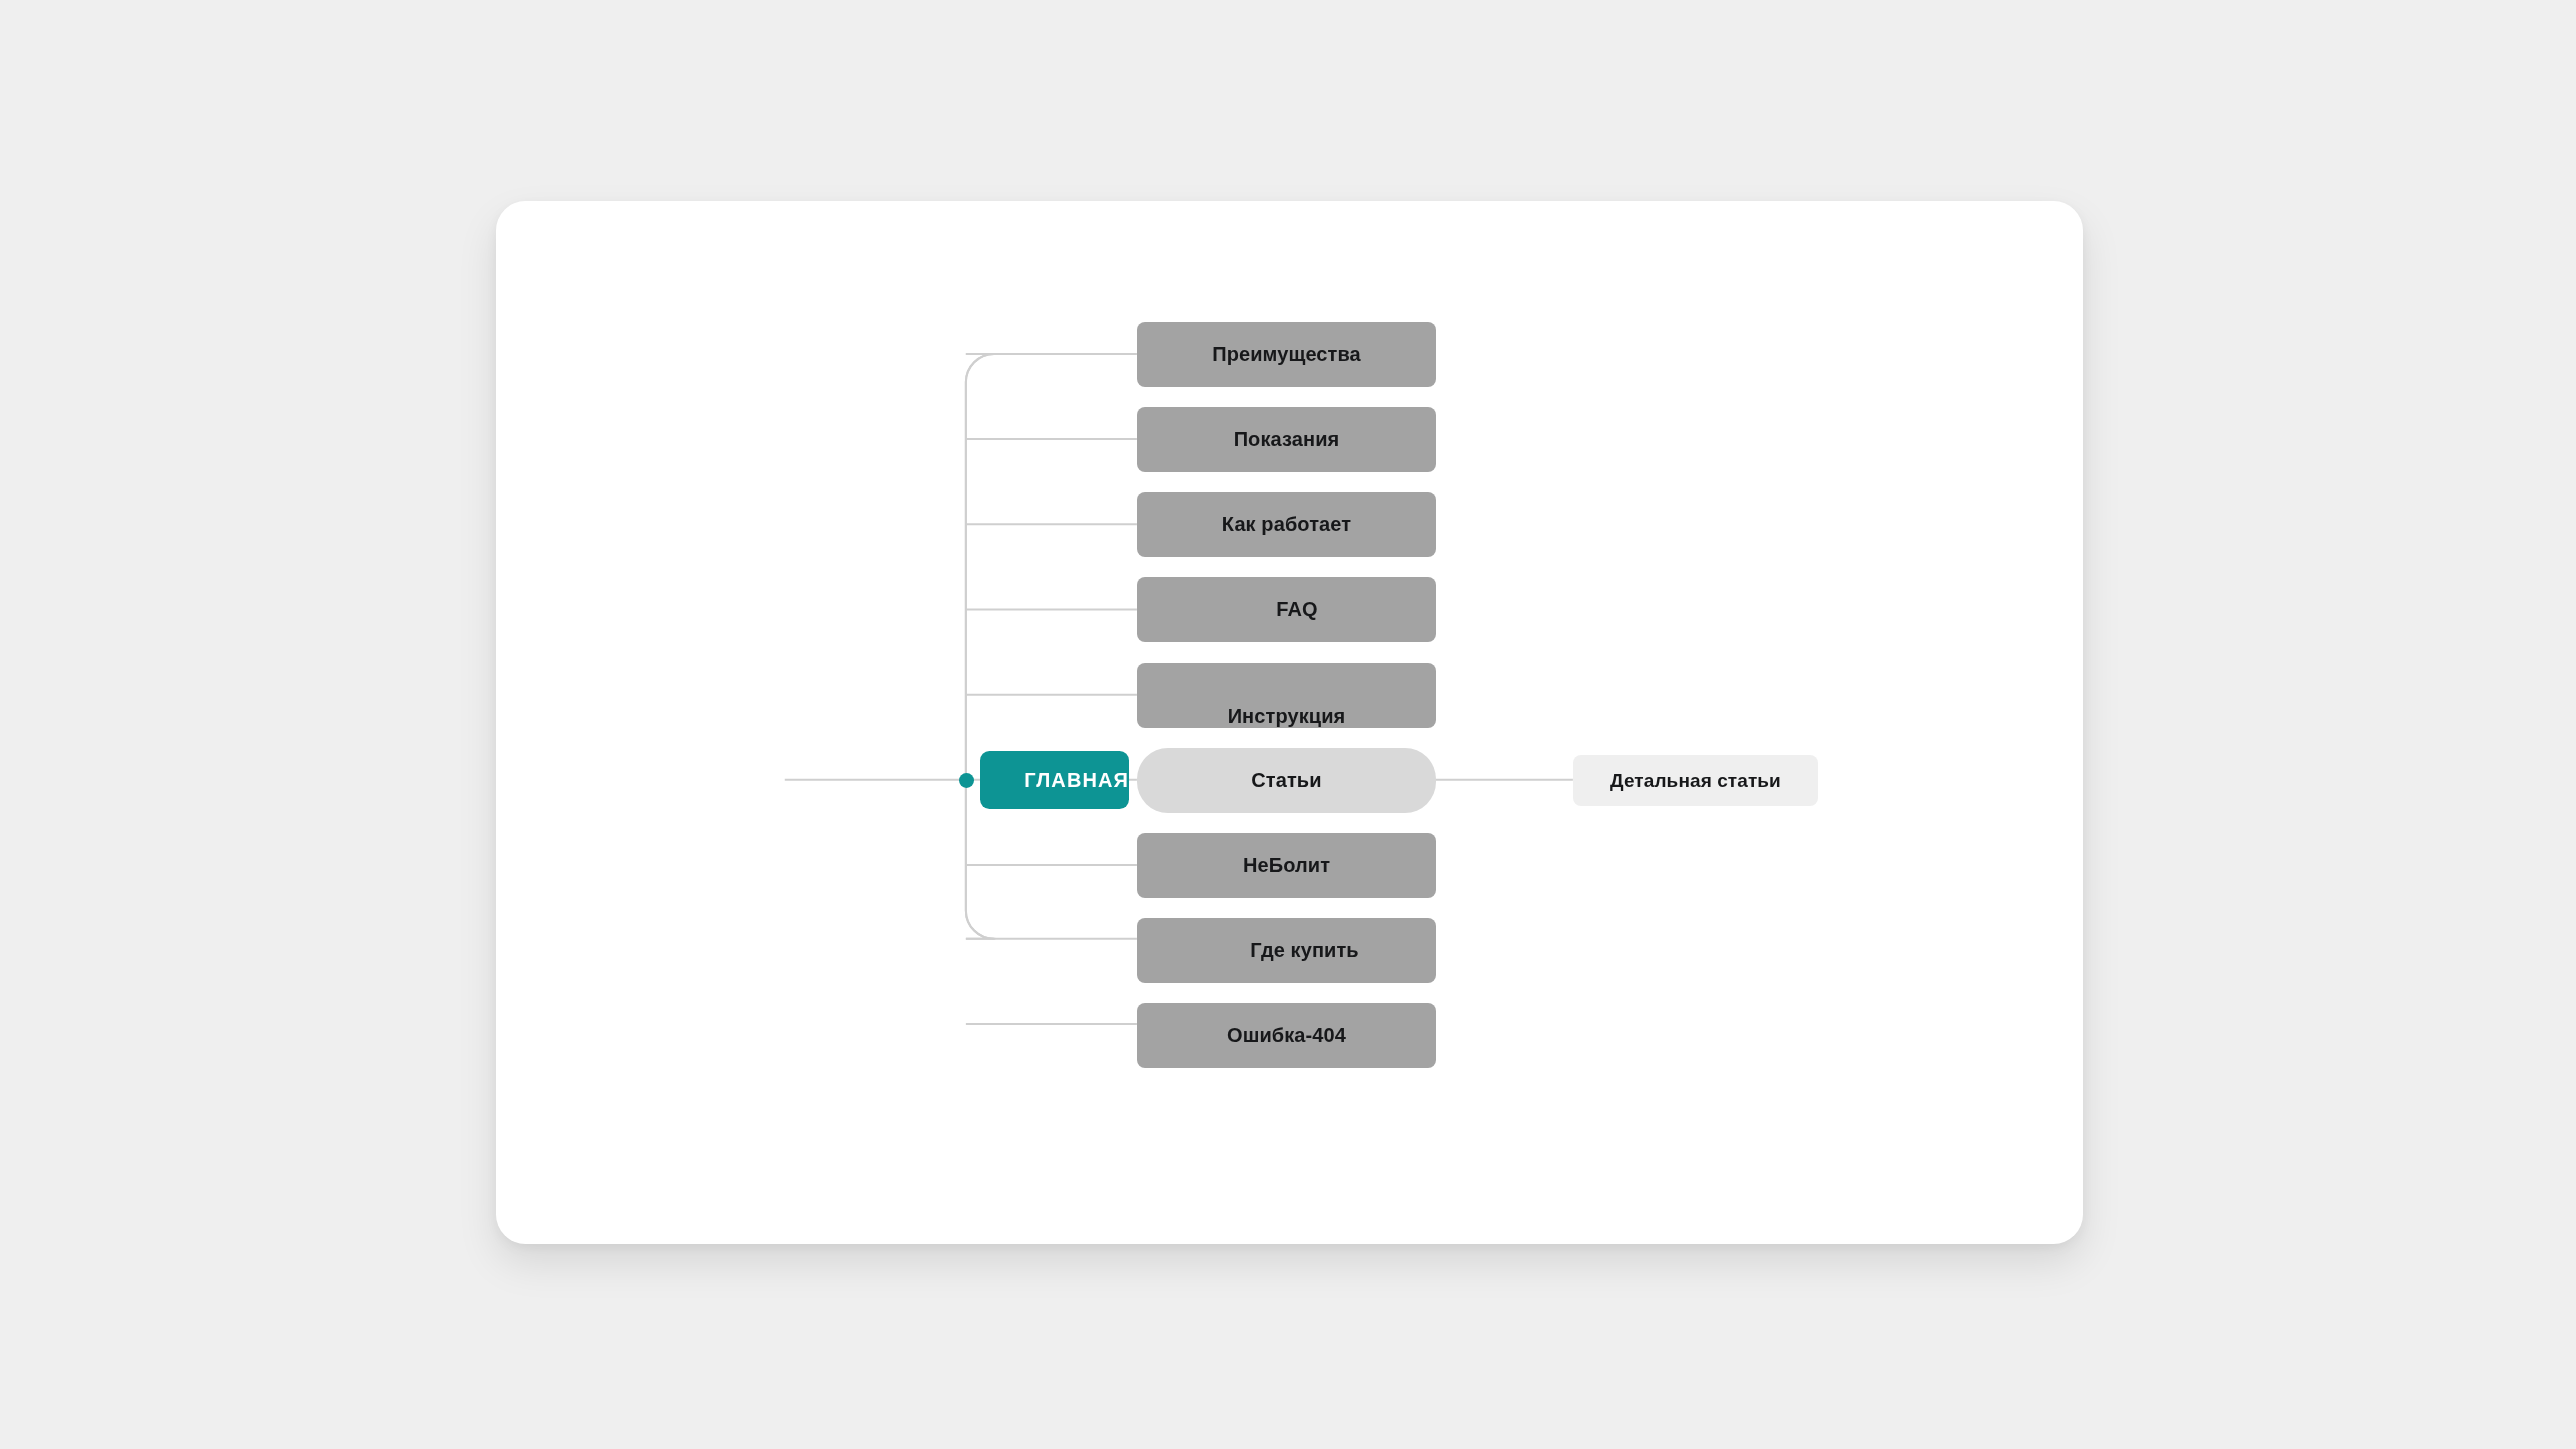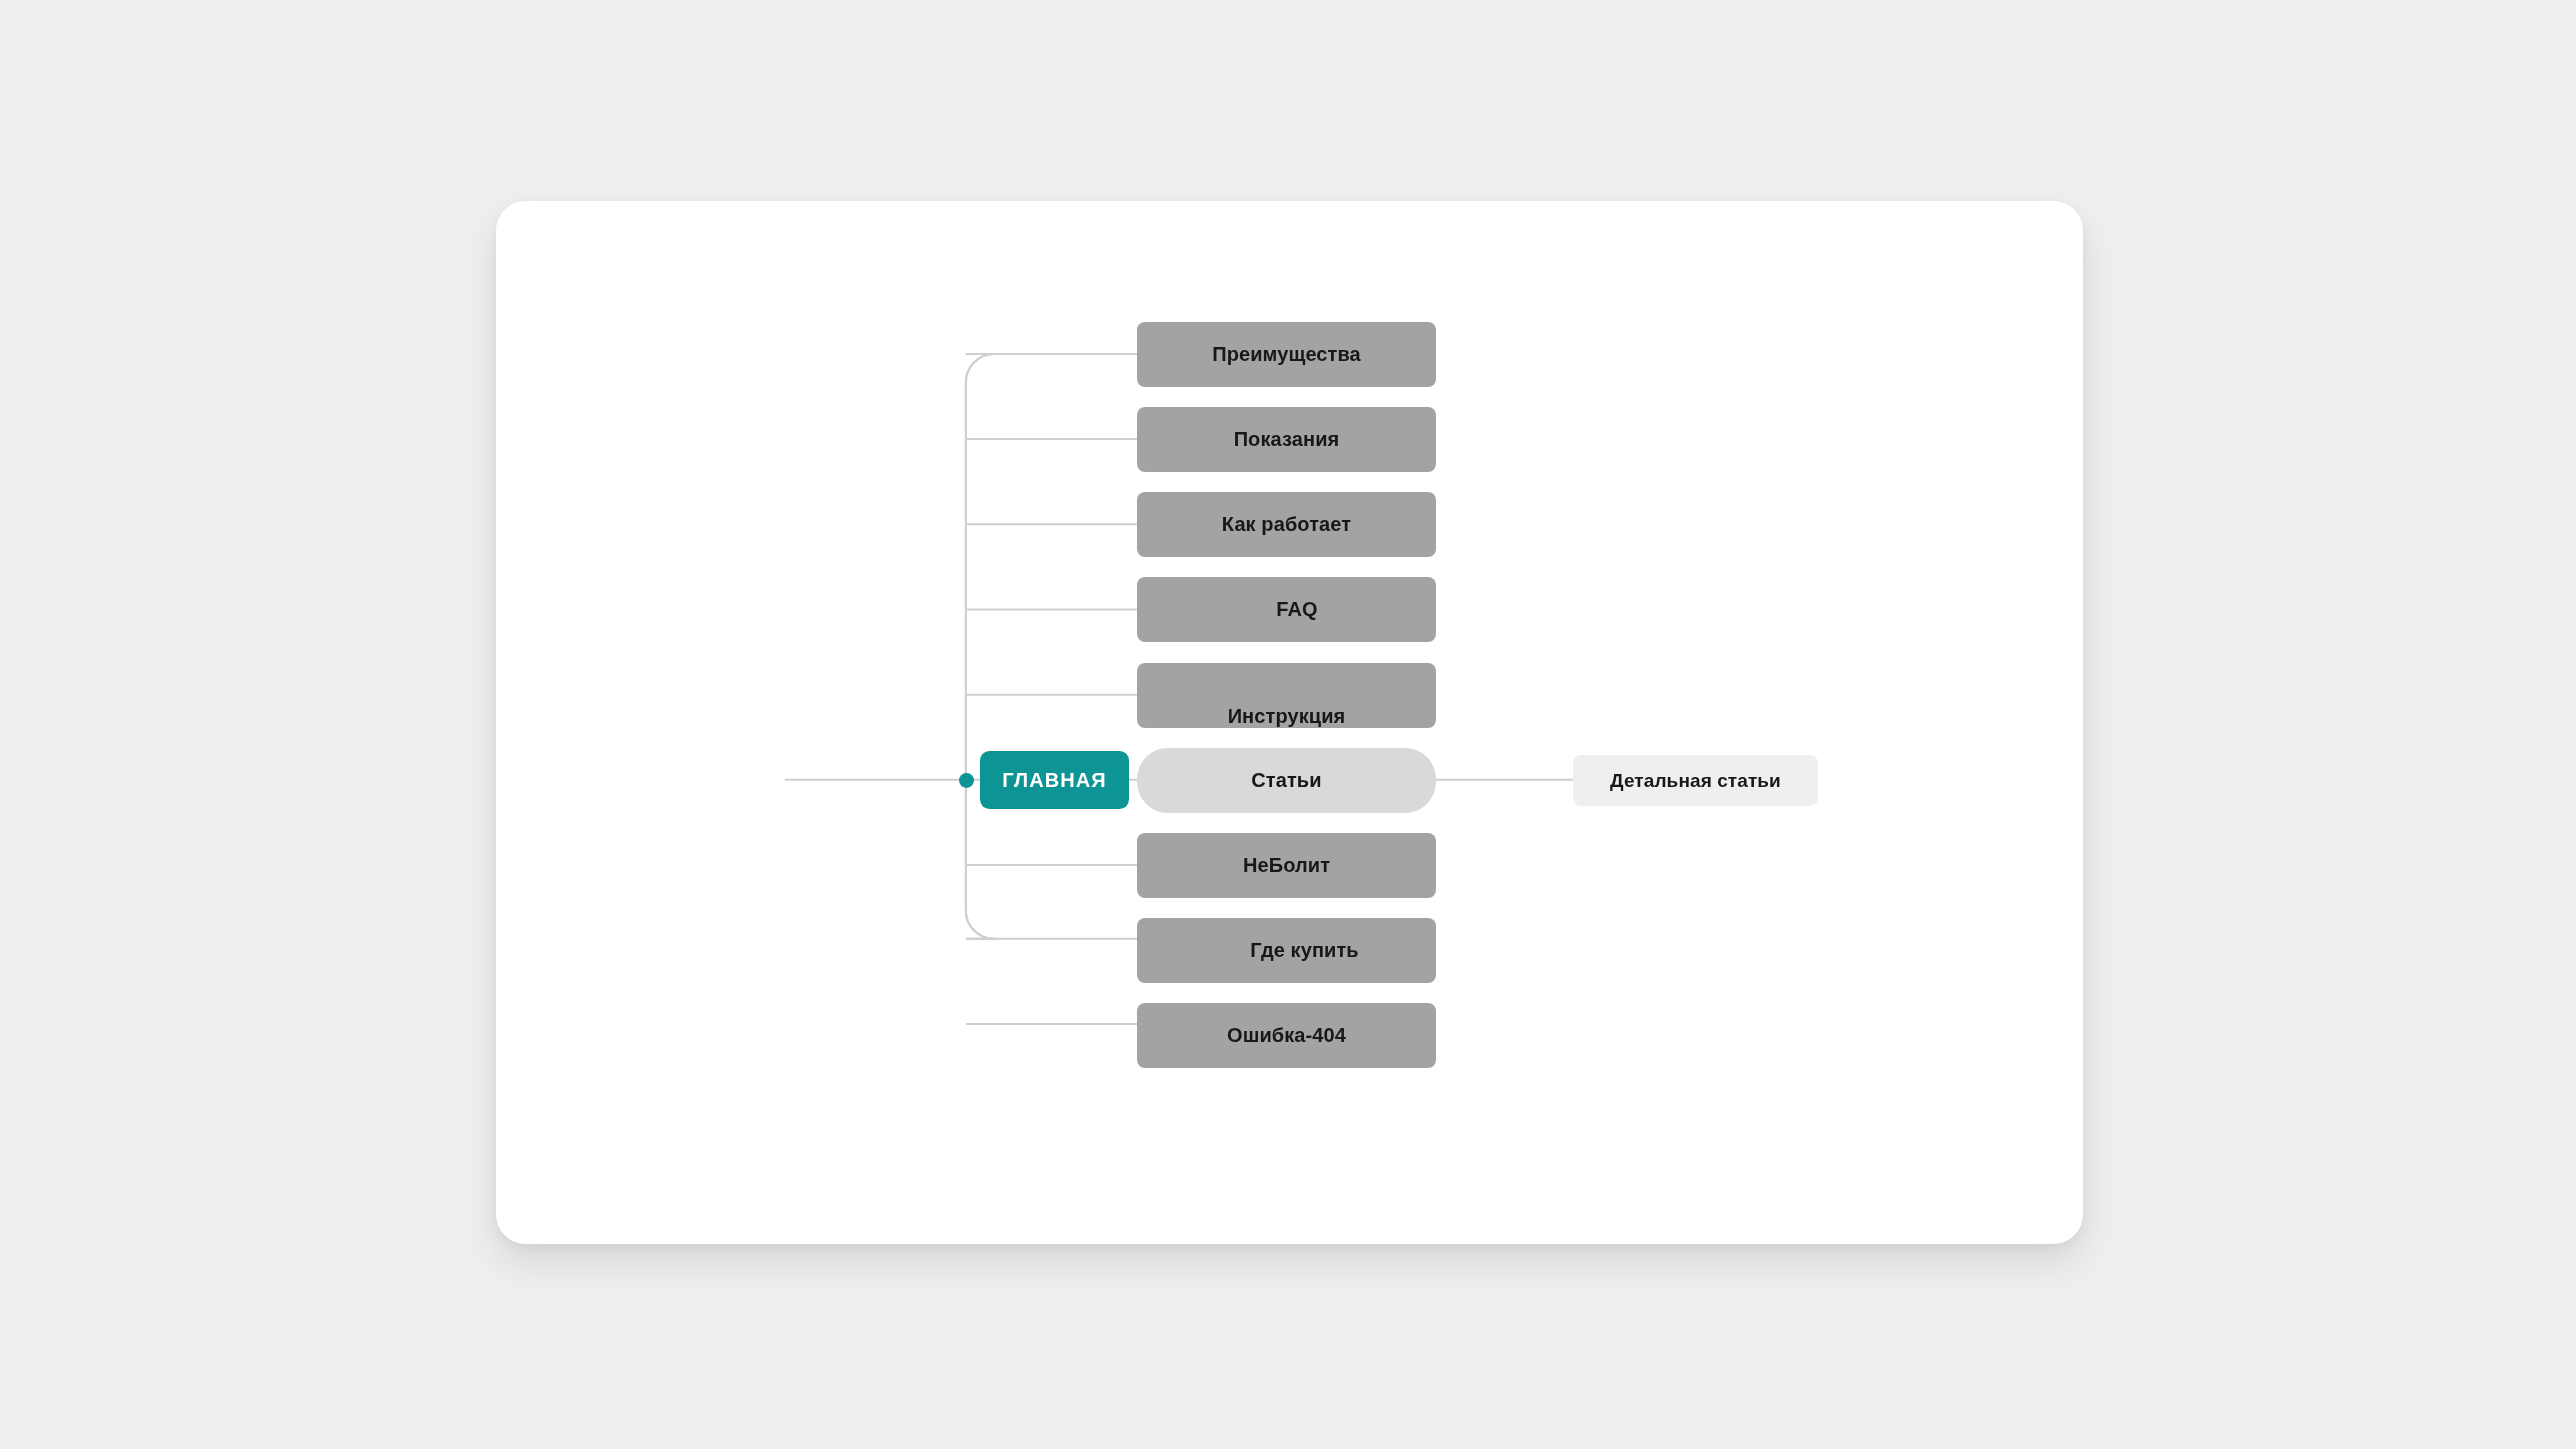--- a/index.html
+++ b/index.html
@@ -117,21 +117,21 @@
       <line x1="700" y1="609" x2="955" y2="609" stroke="#cfcfcf" stroke-width="3"></line>
       <line x1="700" y1="736" x2="955" y2="736" stroke="#cfcfcf" stroke-width="3"></line>
       <line x1="430" y1="863" x2="955" y2="863" stroke="#cfcfcf" stroke-width="3"></line>
       <line x1="700" y1="990" x2="955" y2="990" stroke="#cfcfcf" stroke-width="3"></line>
       <line x1="700" y1="1100" x2="955" y2="1100" stroke="#cfcfcf" stroke-width="3"></line>
       <line x1="700" y1="1227" x2="955" y2="1227" stroke="#cfcfcf" stroke-width="3"></line>
 
       <line x1="1400" y1="863" x2="1605" y2="863" stroke="#cfcfcf" stroke-width="3"></line>
     </svg>
 
-    <div class="node root" style="left:-186px; top:550px; width:149px; height:58px; left:484px;">
+    <div class="node root" style="left:-186px; top:550px; width:149px; height:58px; left:484px;justify-content:flex-end;">
       <span>ГЛАВНАЯ</span>
     </div>
 
     <div class="spine-dot" style="left:463px; top:572px;"></div>
 
     <div class="node" style="left:641px; top:121px; width:299px; height:65px;">
       <span>Преимущества</span>
     </div>
 
     <div class="node" style="left:641px; top:206px; width:299px; height:65px;">

